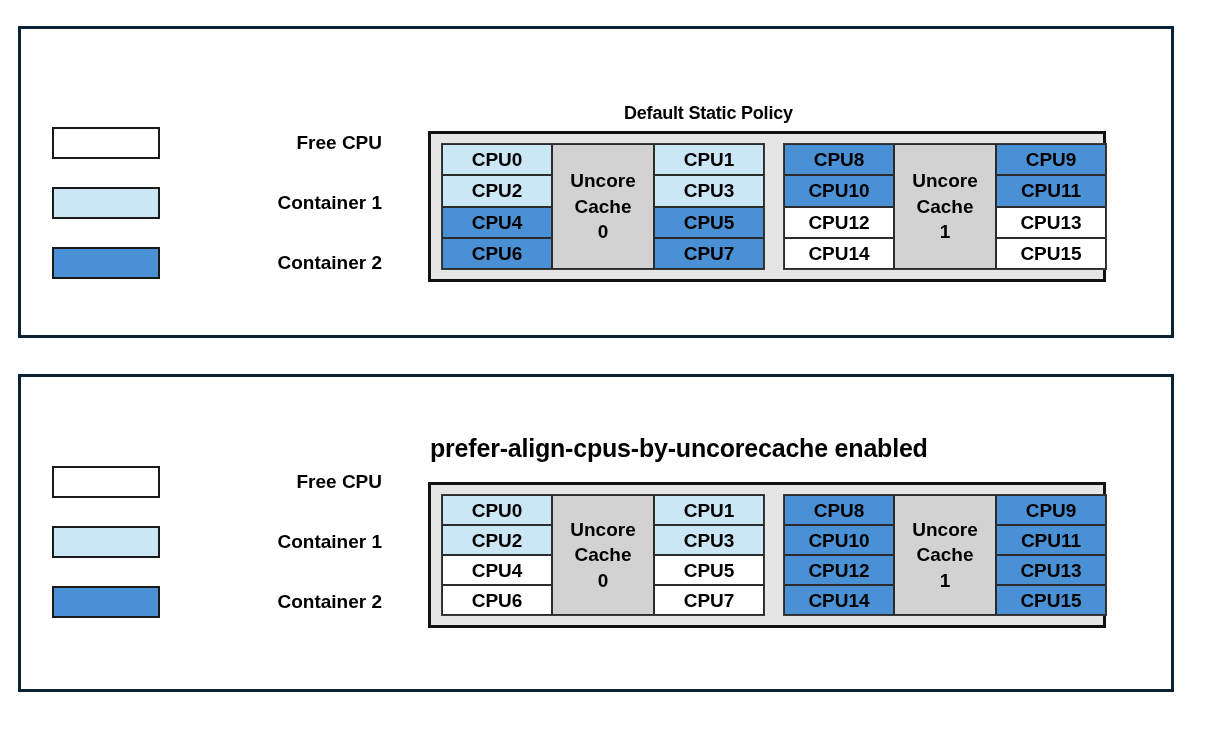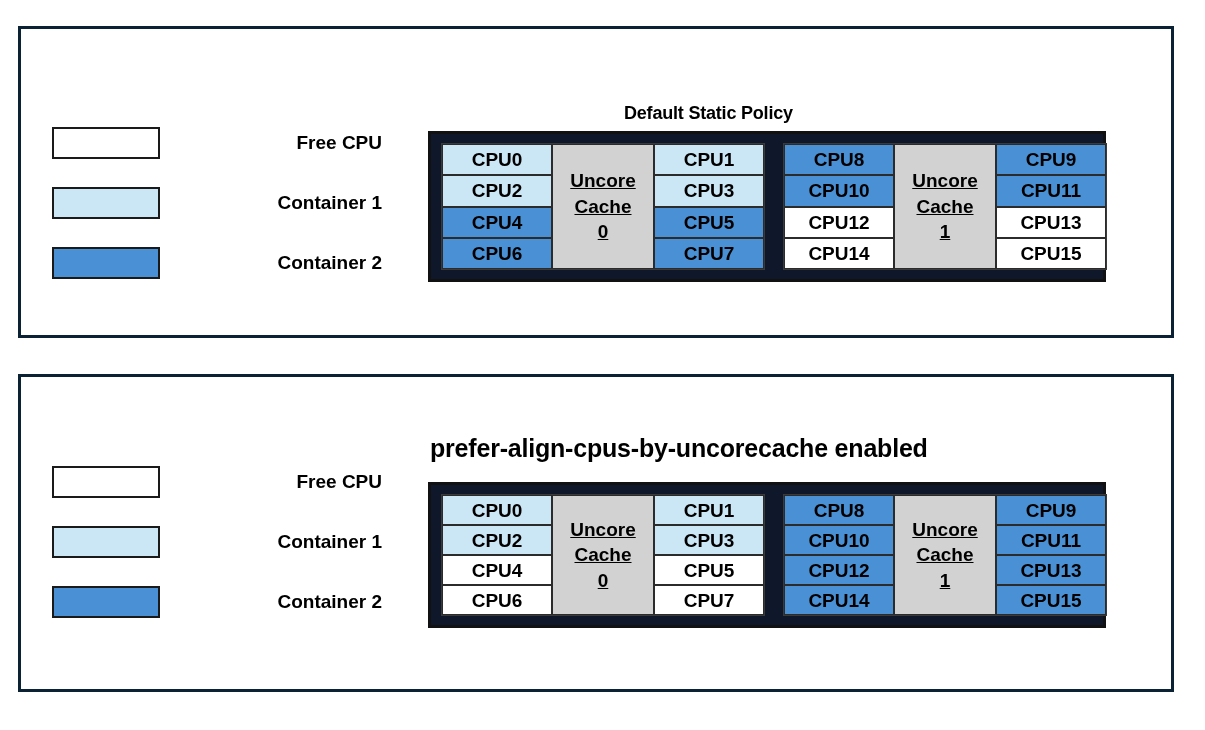--- a/index.html
+++ b/index.html
@@ -66,21 +66,21 @@
     font-weight: bold;
     color: #000000;
     white-space: nowrap;
   }
 
   
   .diagram {
     position: absolute;
     box-sizing: border-box;
     border: 3px solid #111111;
-    background: #0f172a;
+    background: #e5e5e5;
     display: flex;
     padding: 9px 10px;
   }
   #diagram-1 { left: 428px; top: 131px; width: 678px; height: 151px; }
   #diagram-2 { left: 428px; top: 482px; width: 678px; height: 146px; }
 
   .cache-group {
     box-sizing: border-box;
     border: 1px solid #3a3a3a;
     display: flex;
@@ -117,21 +117,20 @@
     border: 1px solid #2b2b2b;
     display: flex;
     flex-direction: column;
     align-items: center;
     justify-content: center;
     font-size: 19px;
     font-weight: bold;
     color: #000000;
     line-height: 1.34;
     text-align: center;
-    text-decoration: underline;
   }
 </style>
 </head>
 <body>
 
 <div class="panel" id="panel-1"></div>
 <div class="panel-title" id="title-1">Default Static Policy</div>
 
 <div class="legend" id="legend-1">
   <div class="legend-row">

